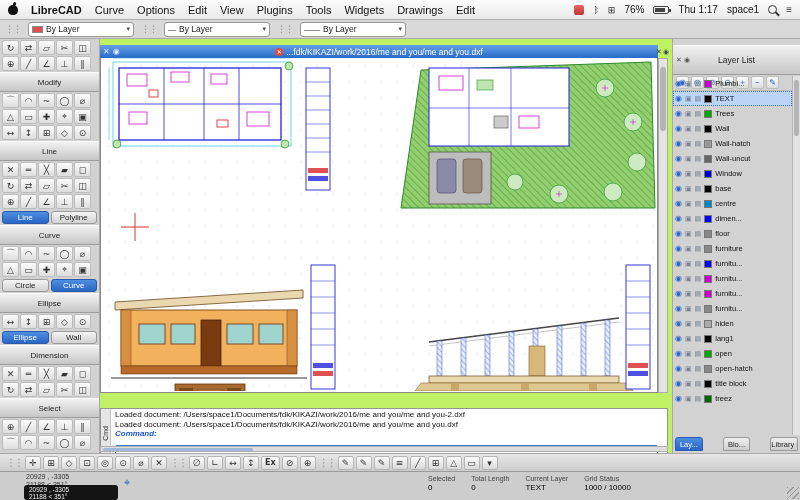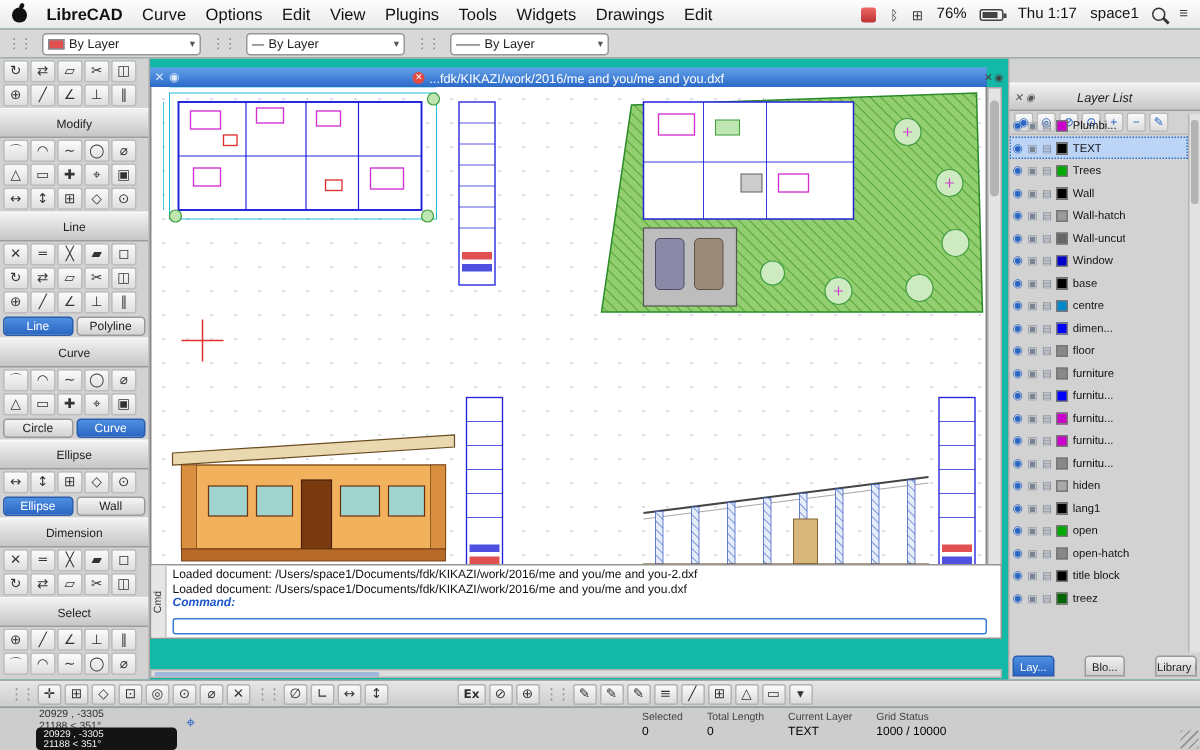--- a/index.html
+++ b/index.html
@@ -1,18 +1,18 @@
 <!DOCTYPE html>
 <html><head>
 <meta charset="utf-8">
 <style>
   * { margin:0; padding:0; box-sizing:border-box; }
   html,body { width:800px; height:500px; }
   body { font-family:"Liberation Sans", sans-serif; background:#d2d2d2; overflow:hidden; }
-  .screen { position:relative; width:800px; height:500px; background:#14b8a6; }
+  .screen { position:relative; width:800px; height:500px; background:#bef264; }
 
   
   .menubar { position:absolute; top:0; left:0; right:0; height:20px;
     background:linear-gradient(#fdfdfd,#e9e9e9); border-bottom:1px solid #b0b0b0;
     display:flex; align-items:center; padding:0 8px; gap:13px; font-size:11px; color:#111; }
   .menu-item { cursor:default; }
   .menu-item.bold { font-weight:bold; }
   .apple { width:10px; height:10px; background:#111; border-radius:50% 50% 46% 46%; position:relative; }
   .apple:before { content:""; position:absolute; top:-3px; left:5px; width:3px; height:4px; background:#111; border-radius:50%; transform:rotate(30deg); }
   .mb-right { margin-left:auto; display:flex; align-items:center; gap:9px; font-size:10px; }
@@ -60,39 +60,39 @@
     border:1px solid #8a8a8a; border-top:none;
     background-image:radial-gradient(#ccd4dc 0.5px, transparent 0.8px); background-size:16px 16px; }
 
   .vscroll { position:absolute; left:658px; top:58px; width:10px; height:335px;
     background:#e4e4e4; border:1px solid #aaa; }
   .vscroll .thumb { position:absolute; left:1px; top:8px; width:6px; height:64px; background:#b4b4b4; border-radius:3px; }
   .dockctl { position:absolute; left:656px; top:45px; width:14px; height:13px; font-size:7px; color:#444;
     display:flex; align-items:center; gap:1px; }
 
   
-  .console { position:absolute; left:100px; top:376px; width:568px; height:50px;
+  .console { position:absolute; left:100px; top:408px; width:568px; height:50px;
     background:#fff; border:1px solid #949494; display:flex; }
   .console .side { width:10px; background:#e6e6e6; border-right:1px solid #c4c4c4;
     display:flex; align-items:center; justify-content:center; }
   .console .side span { writing-mode:vertical-rl; transform:rotate(180deg); font-size:7px; color:#333; }
   .console .body { flex:1; padding:1px 4px; overflow:hidden; }
   .console-line { font-size:8px; line-height:9.5px; color:#111; white-space:nowrap; }
   .cmd-prompt { font-size:8px; line-height:10px; color:#1a55cc; font-weight:bold;font-style:italic; }
   .cmd-input { width:99%; height:11px; border:1px solid #3a7bd5; border-radius:2px; font-size:8px; padding:0 2px;
     font-family:"Liberation Sans",sans-serif; }
   .hscroll { position:absolute; left:100px; top:446px; width:568px; height:6px; background:#dedede; border:1px solid #b0b0b0; }
   .hscroll .thumb { position:absolute; left:2px; top:1px; width:150px; height:3px; background:#9fb8dc; border-radius:2px; }
 
   
   .layer-panel { position:absolute; left:672px; top:39px; width:128px; bottom:47px;
     background:#d2d2d2; border-left:1px solid #a8a8a8; }
-  .panel-header { margin-top:16px; height:19px; background:linear-gradient(#f0f0f0,#c8c8c8);
+  .panel-header { margin-top:6px; height:30px; background:linear-gradient(#f0f0f0,#c8c8c8);
     border-top:1px solid #fafafa; border-bottom:1px solid #9c9c9c; position:relative;
-    font-size:8.5px; color:#222; display:flex; align-items:center; justify-content:center;font-style:italic; }
+    font-size:8.5px; color:#222; display:flex; align-items:center; justify-content:center; }
   .panel-header .winctl { position:absolute; left:3px; font-size:7px; color:#555; display:flex; gap:2px; }
   .layer-toolbar { height:16px; display:flex; align-items:center; gap:2px; padding:0 3px;
     border-bottom:1px solid #bdbdbd; }
   .lt-btn { width:13px; height:13px; border:1px solid #bdbdbd; border-radius:2px;
     background:linear-gradient(#fafafa,#dcdcdc); font-size:8px; color:#2a66c4;
     display:flex; align-items:center; justify-content:center; }
   .layer-rows { position:absolute; top:37px; left:0; right:8px; bottom:18px; overflow:hidden; }
   .layer-row { height:15px; display:flex; align-items:center; gap:3px; padding:0 2px; font-size:7.5px; color:#111; }
   .layer-row.selected { background:#bcd4f5; outline:1px dotted #3a6fc0; outline-offset:-1px; }
   .lr-eye { color:#2a66c4; font-size:8px; }
@@ -106,21 +106,21 @@
     background:linear-gradient(#f0f0f0,#cecece); color:#222; overflow:hidden; white-space:nowrap; }
   .panel-tab.active { background:linear-gradient(#4e8fe0,#2a66c4); color:#fff; border-color:#2a5cae; }
 
   
   .snapbar { position:absolute; left:0; right:0; top:453px; height:18px;
     background:linear-gradient(#e6e6e6,#cdcdcd); border-top:1px solid #a8a8a8;
     display:flex; align-items:center; gap:2px; padding:0 5px; }
   .bt-btn { width:16px; height:14px; border:1px solid #b5b5b5; border-radius:2px;
     background:linear-gradient(#fbfbfb,#dadada); font-size:9px; color:#333;
     display:flex; align-items:center; justify-content:center; font-family:"DejaVu Sans",sans-serif; }
-  .bt-text { font-size:8px; font-weight:bold; color:#333; width:auto; padding:0 3px;margin-left:44px; }
+  .bt-text { font-size:8px; font-weight:bold; color:#333; width:auto; padding:0 3px; }
   .bt-sep { color:#909090; font-size:10px; letter-spacing:-2px; padding:0 1px; }
 
   
   .statusbar { position:absolute; left:0; right:0; top:471px; height:29px; background:#cdcdcd;
     border-top:1px solid #9a9a9a; }
   .coords { position:absolute; left:26px; top:1px; font-size:7px; line-height:8px; color:#333; }
   .coords-tip { position:absolute; left:24px; top:13px; width:94px; height:15px; background:#141414;
     color:#f2f2f2; border-radius:3px; font-size:6.5px; line-height:7px; padding:1px 5px; }
   .cursor-glyph { position:absolute; left:124px; top:4px; color:#2a66c4; font-size:11px; }
   .status-fields { position:absolute; left:428px; top:3px; display:flex; gap:16px; }

